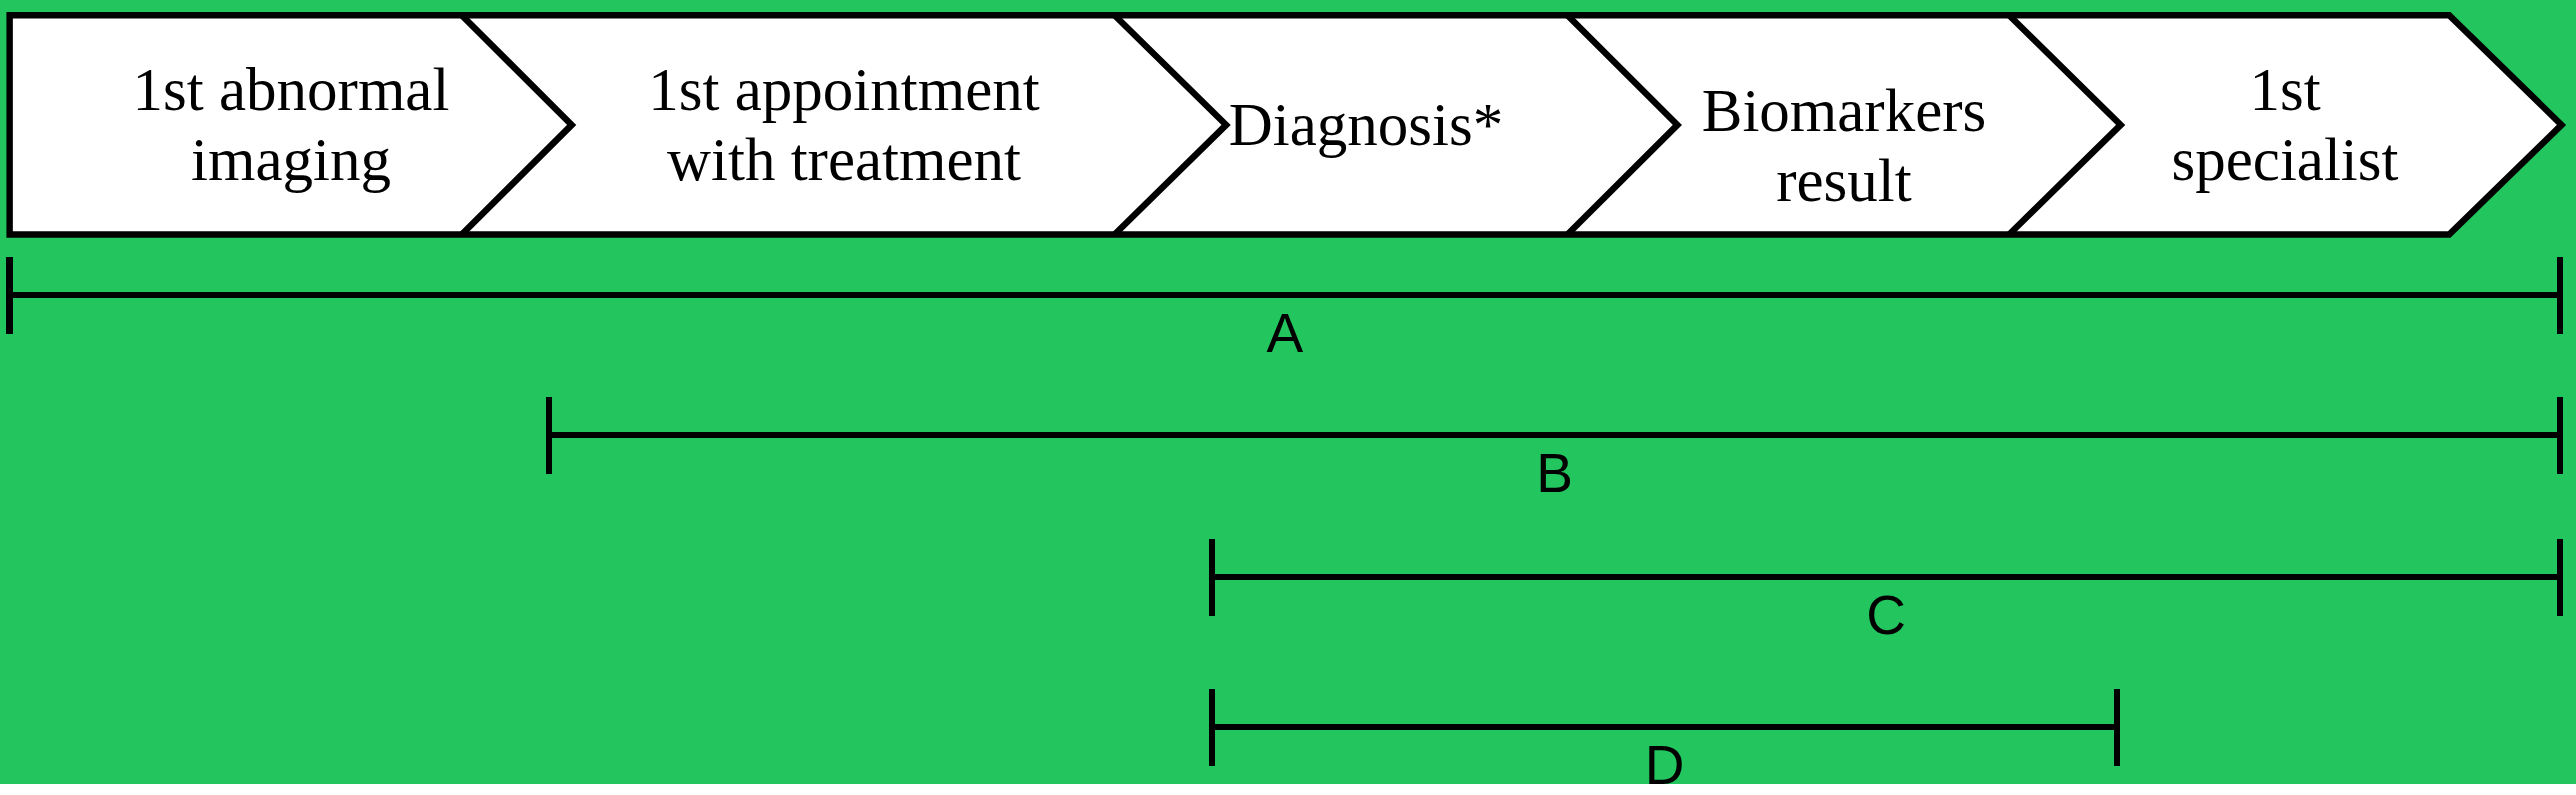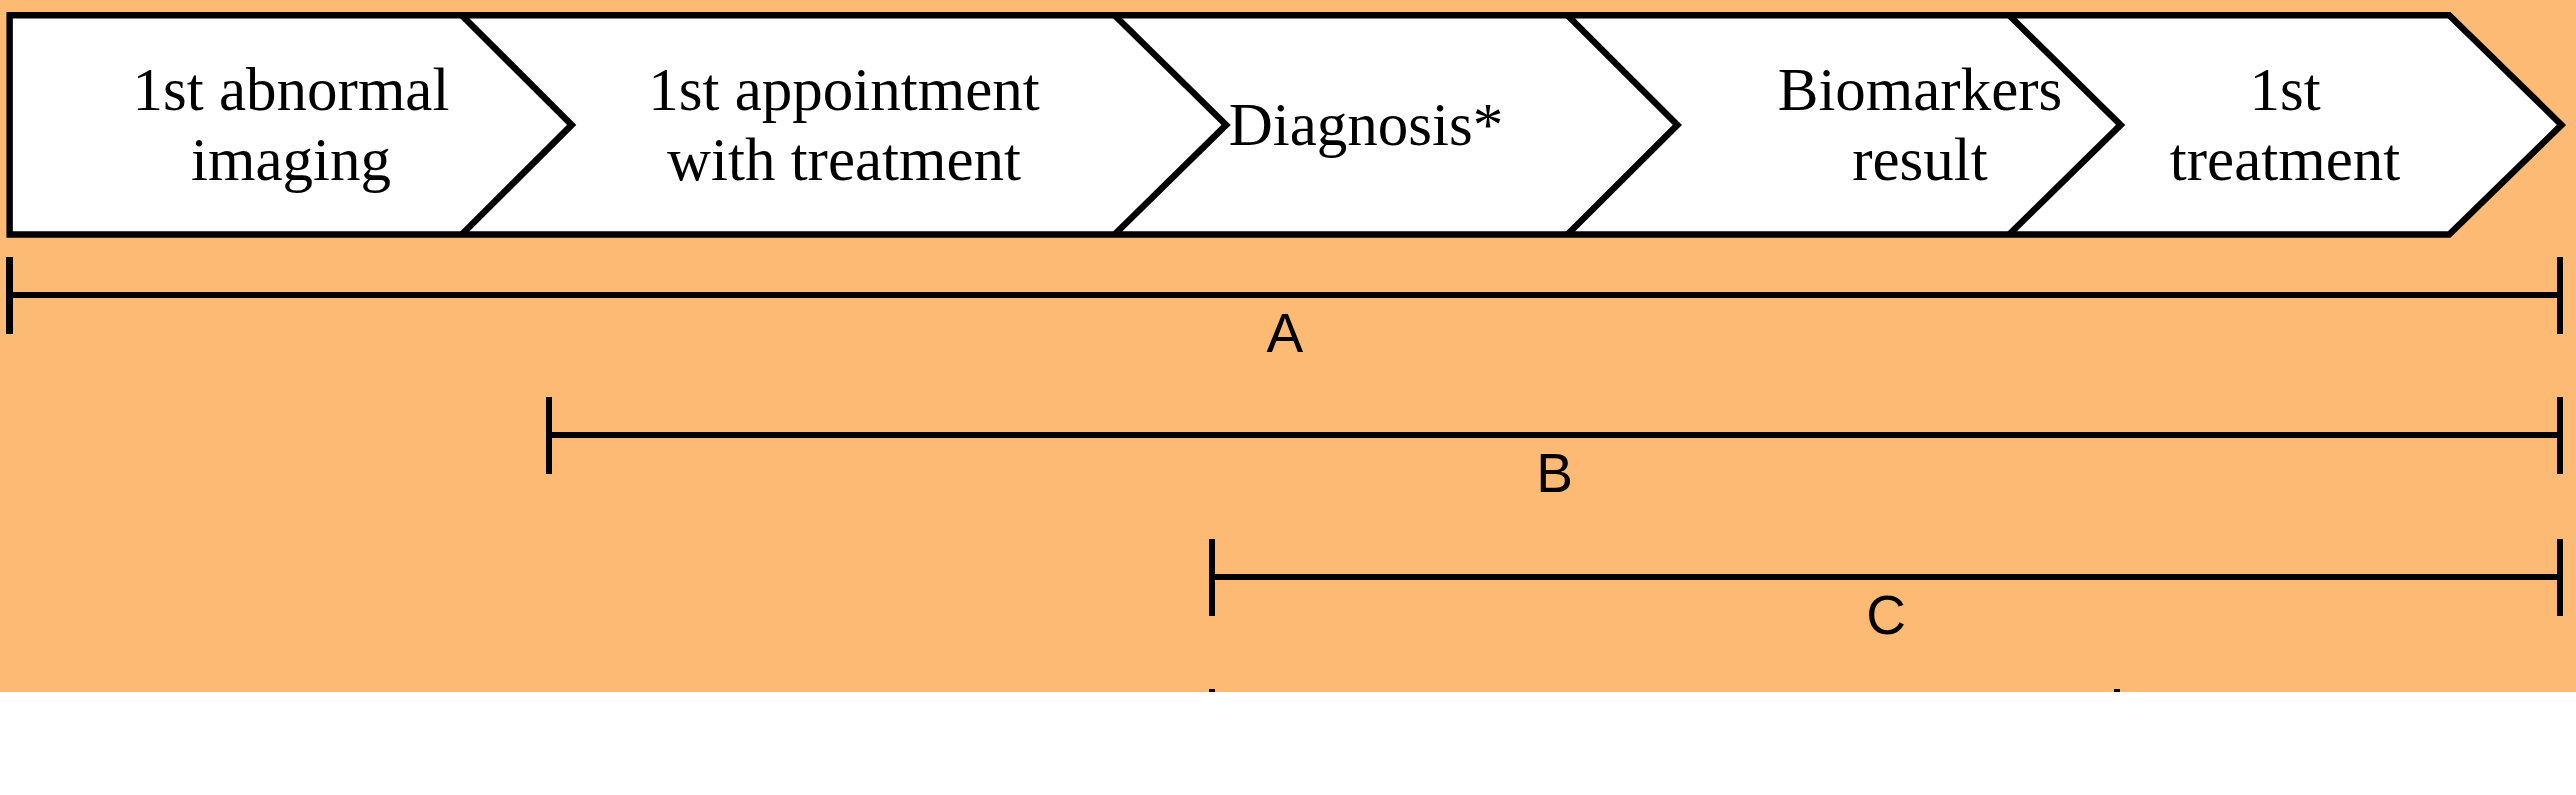--- a/index.html
+++ b/index.html
@@ -3,22 +3,22 @@
 <meta charset="utf-8">
 <style>
   html, body {
     margin: 0;
     padding: 0;
     background: #ffffff;
   }
   .canvas {
     position: relative;
     width: 2576px;
-    height: 692px;
-    background: #fdba74;
+    height: 784px;
+    background: #22c55e;
     overflow: hidden;
     font-family: "Liberation Serif", "DejaVu Serif", serif;
     color: #000000;
   }
   .banner-svg {
     position: absolute;
     left: 0;
     top: 0;
     display: block;
   }
@@ -28,21 +28,21 @@
     transform: translate(-50%, -50%);
     text-align: center;
     white-space: pre-line;
     font-size: 61px;
     line-height: 70px;
     color: #000000;
   }
   .stage-1 { left: 291px; }
   .stage-2 { left: 844px; }
   .stage-3 { left: 1366px; }
-  .stage-4 { left: 1920px; }
+  .stage-4 { left: 1844px; margin-top: 21px; }
   .stage-5 { left: 2285px; }
 
   .interval {
     position: absolute;
     height: 77px;
   }
   .interval .tick-left,
   .interval .tick-right {
     position: absolute;
     top: 0;
@@ -89,21 +89,21 @@
   </svg>
 
   <div class="stage-label stage-1">1st abnormal
 imaging</div>
   <div class="stage-label stage-2">1st appointment
 with treatment</div>
   <div class="stage-label stage-3">Diagnosis*</div>
   <div class="stage-label stage-4">Biomarkers
 result</div>
   <div class="stage-label stage-5">1st
-treatment</div>
+specialist</div>
 
   <div class="interval interval-a">
     <div class="tick-left"></div>
     <div class="bar-line"></div>
     <div class="tick-right"></div>
     <div class="int-label">A</div>
   </div>
 
   <div class="interval interval-b">
     <div class="tick-left"></div>

